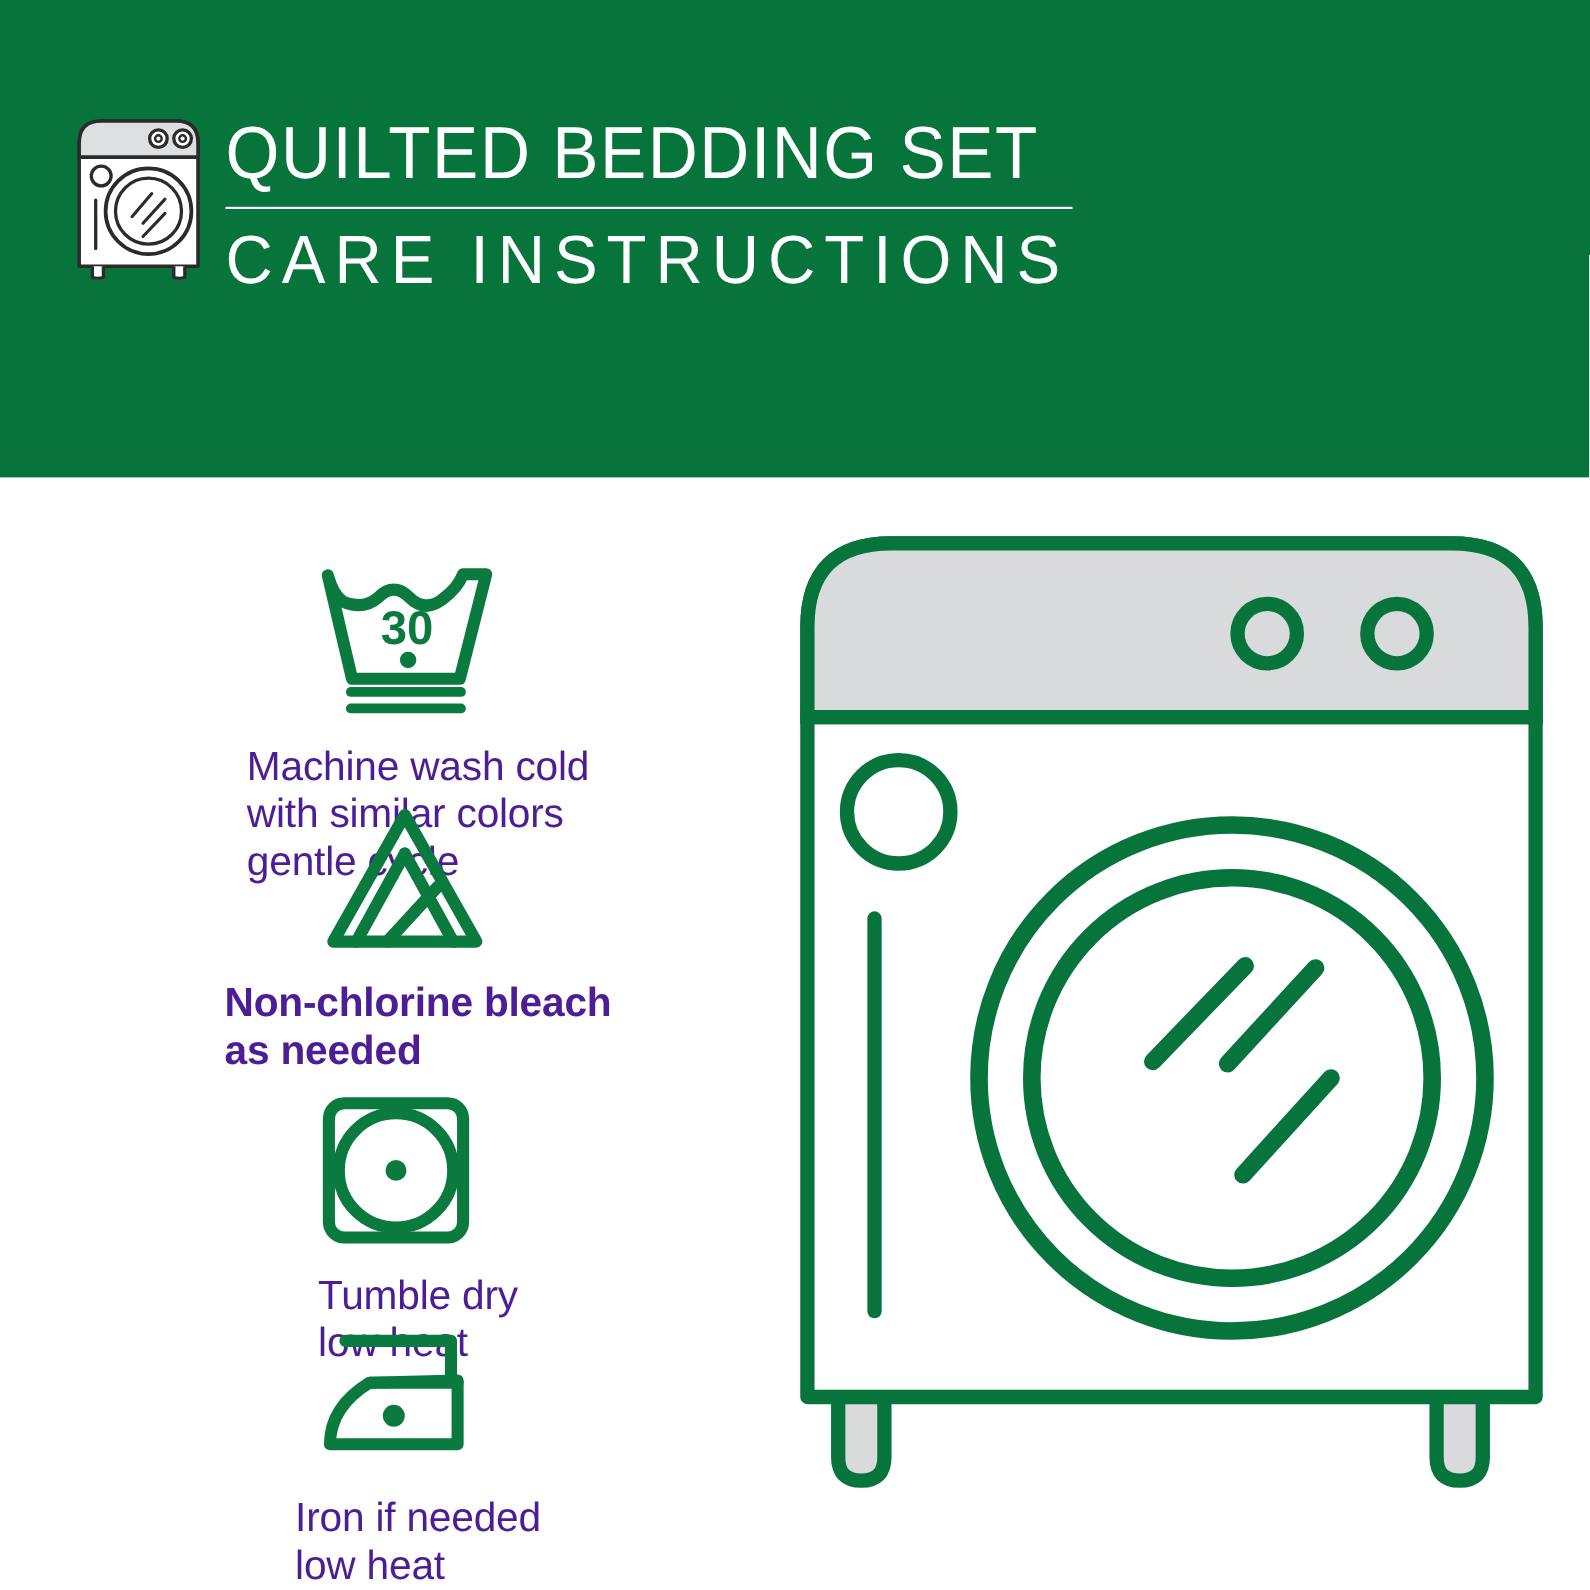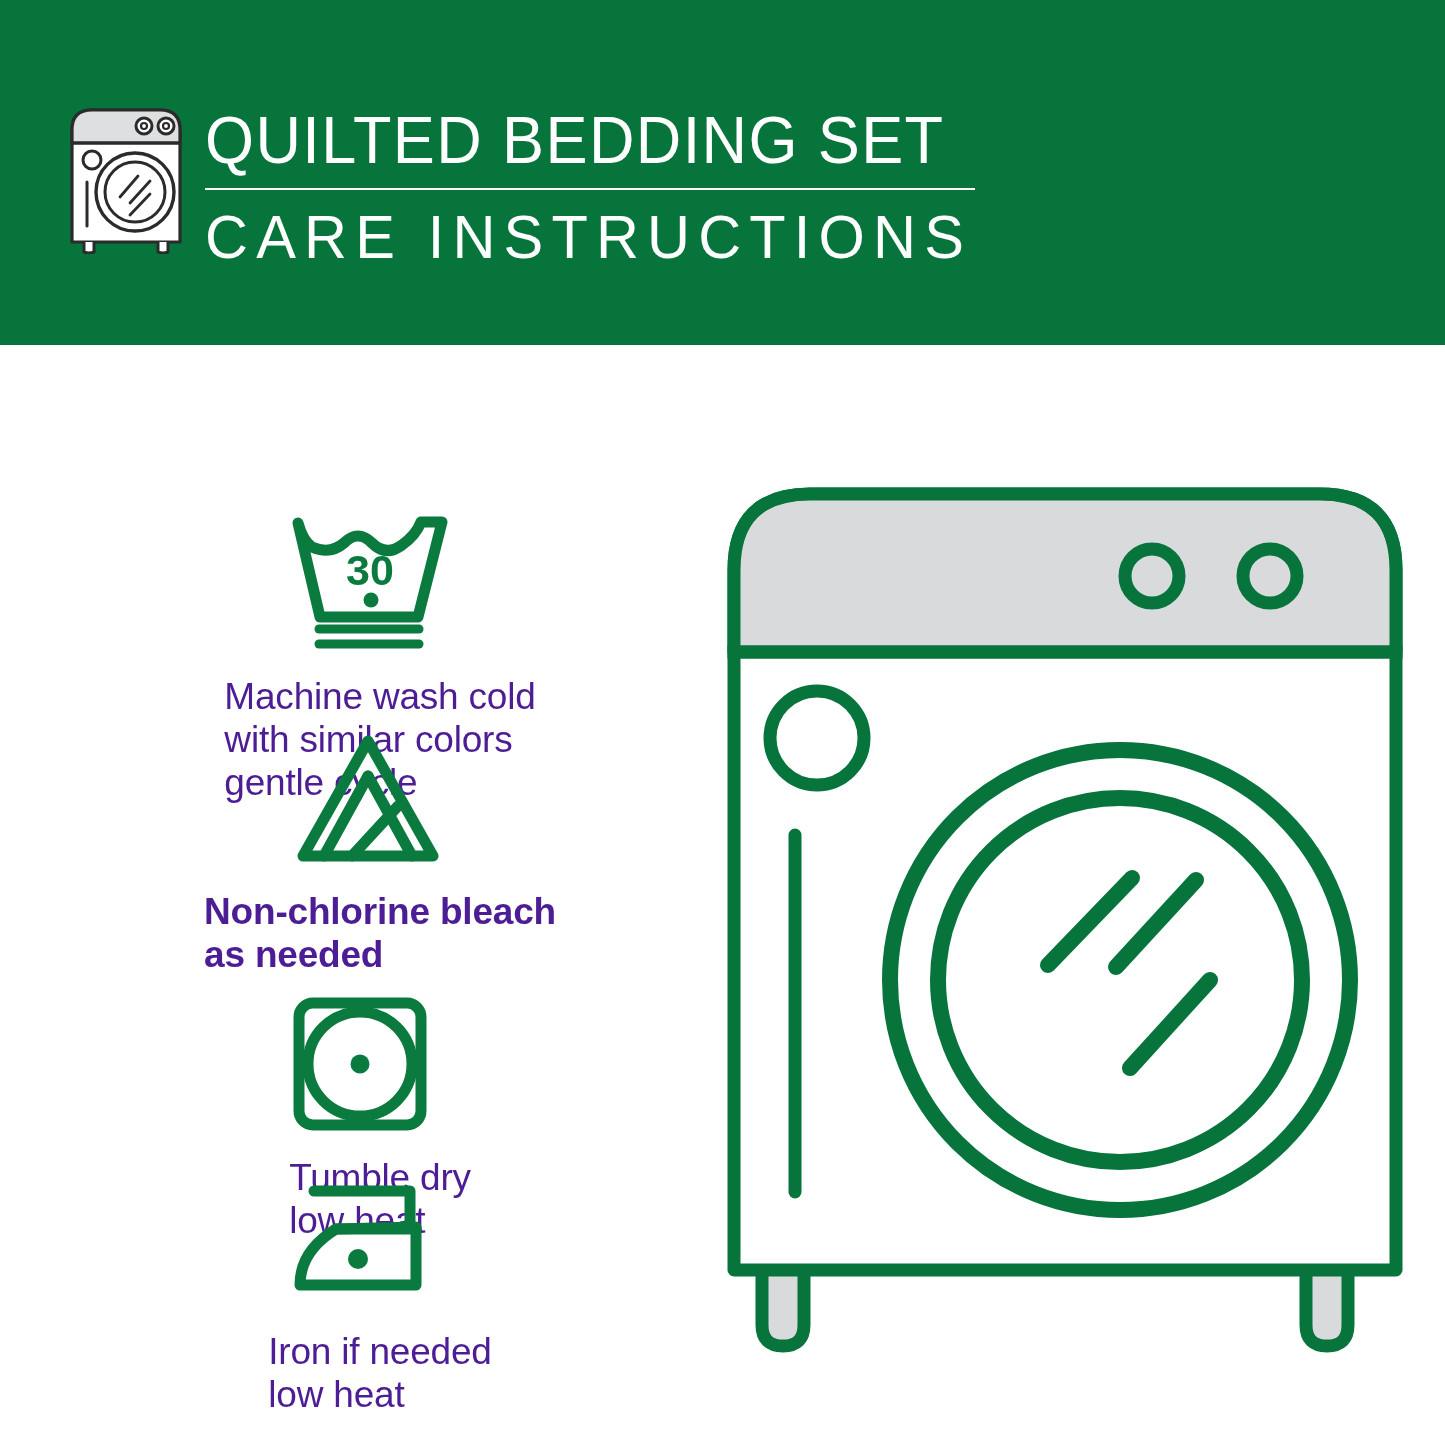--- a/index.html
+++ b/index.html
@@ -17,21 +17,21 @@
     background: #ffffff;
     overflow: hidden;
   }
 
   
   #header-band {
     position: absolute;
     left: 0;
     top: 0;
     width: 1445px;
-    height: 345px;
+    height: 434px;
     background: #07743C;
   }
   #header-machine-icon {
     position: absolute;
     left: 62px;
     top: 102px;
     width: 128px;
     height: 152px;
   }
   #header-text-block {
@@ -91,21 +91,21 @@
     font-family: "Liberation Sans", sans-serif;
     font-size: 37px;
     line-height: 43px;
     color: #4c1d95;
     letter-spacing: -0.2px;
     white-space: pre-line;
   }
   #row-wash   { top: 495px;  height: 160px; }
   #row-bleach { top: 710px;  height: 150px; font-weight: bold; }
   #row-dry    { top: 976px;  height: 150px; }
-  #row-iron   { top: 1150px; height: 150px; }
+  #row-iron   { top: 1178px; height: 150px; }
 
   
   #machine-illustration {
     position: absolute;
     left: 720px;
     top: 480px;
     width: 690px;
     height: 880px;
   }
 </style>

